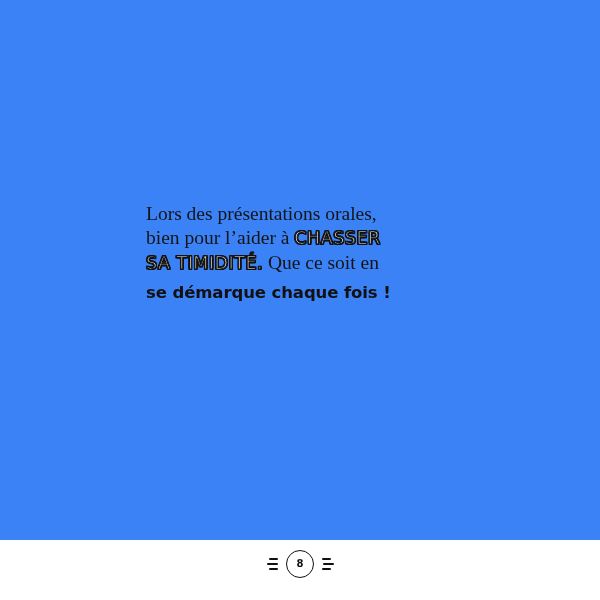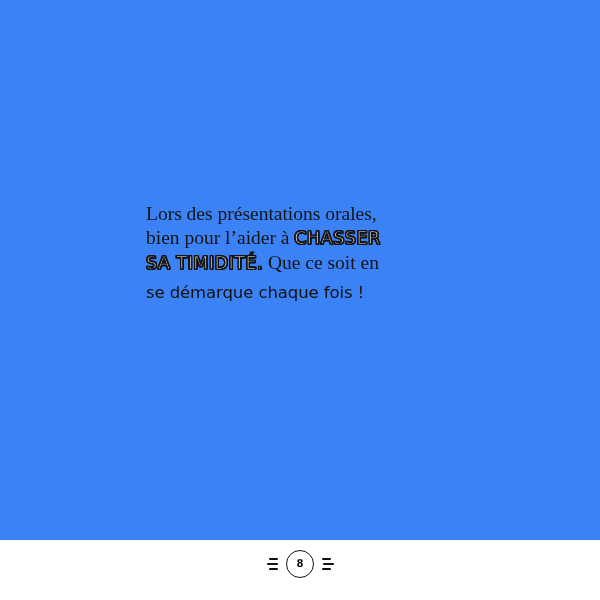--- a/index.html
+++ b/index.html
@@ -54,21 +54,21 @@
     top: 0px;
     margin-top: 39px;
   }
   .outlined-line {
     display: block;
     white-space: nowrap;
     line-height: 26px;
   }
   .bold-sans {
     font-family: "DejaVu Sans", sans-serif;
-    font-weight: 400;
+    font-weight: 700;
     font-size: 16.5px;
     letter-spacing: -0.1px;
     color: #111111;
   }
   .bold-line {
     display: block;
     white-space: nowrap;
     line-height: 25px;
     padding-top: 3px;
   }

